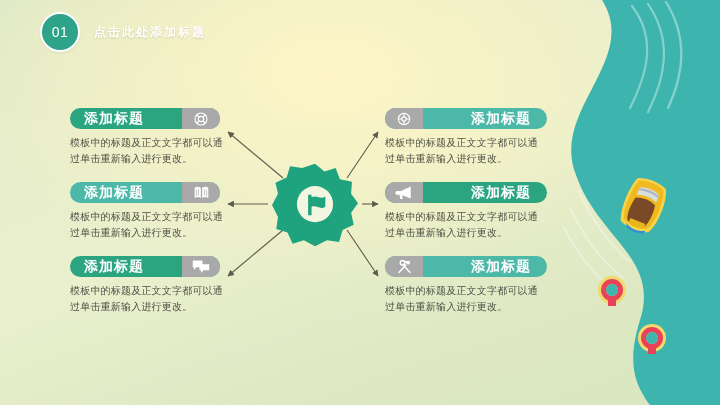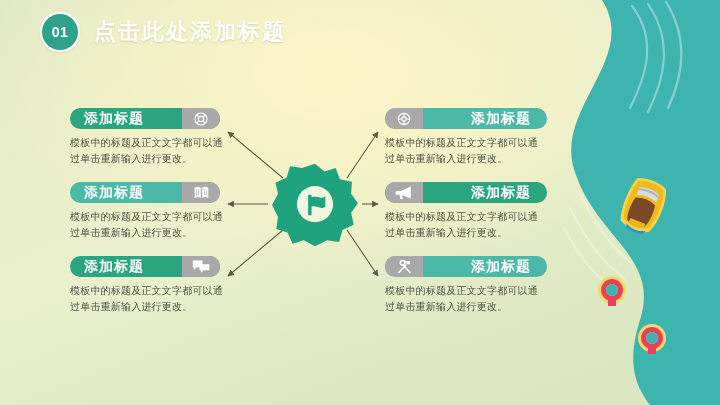--- a/index.html
+++ b/index.html
@@ -16,25 +16,25 @@
 
   
   .water-svg{position:absolute;top:0;right:0;width:230px;height:405px;}
 
   
   .header{position:absolute;left:40px;top:12px;display:flex;align-items:center;}
   .badge{
     width:36px;height:36px;border-radius:50%;
     background:#2fa389;border:2px solid #ffffff;
     display:flex;align-items:center;justify-content:center;
-    color:#ffffff;font-size:14px;font-weight:bold;letter-spacing:.5px;
+    color:#ffffff;font-size:14px;font-weight:normal;letter-spacing:.5px;
     box-shadow:0 1px 2px rgba(0,0,0,.08);
   }
   .header-title{
-    margin-left:14px;color:#ffffff;font-size:22px;font-weight:bold;
+    margin-left:14px;color:#ffffff;font-size:12px;font-weight:bold;
     letter-spacing:2px;text-shadow:0 1px 2px rgba(150,150,110,.35);
   }
 
   
   .gear{position:absolute;left:272px;top:162px;width:86px;height:86px;}
 
   
   .arrows{position:absolute;left:0;top:0;width:720px;height:405px;pointer-events:none;}
 
   

